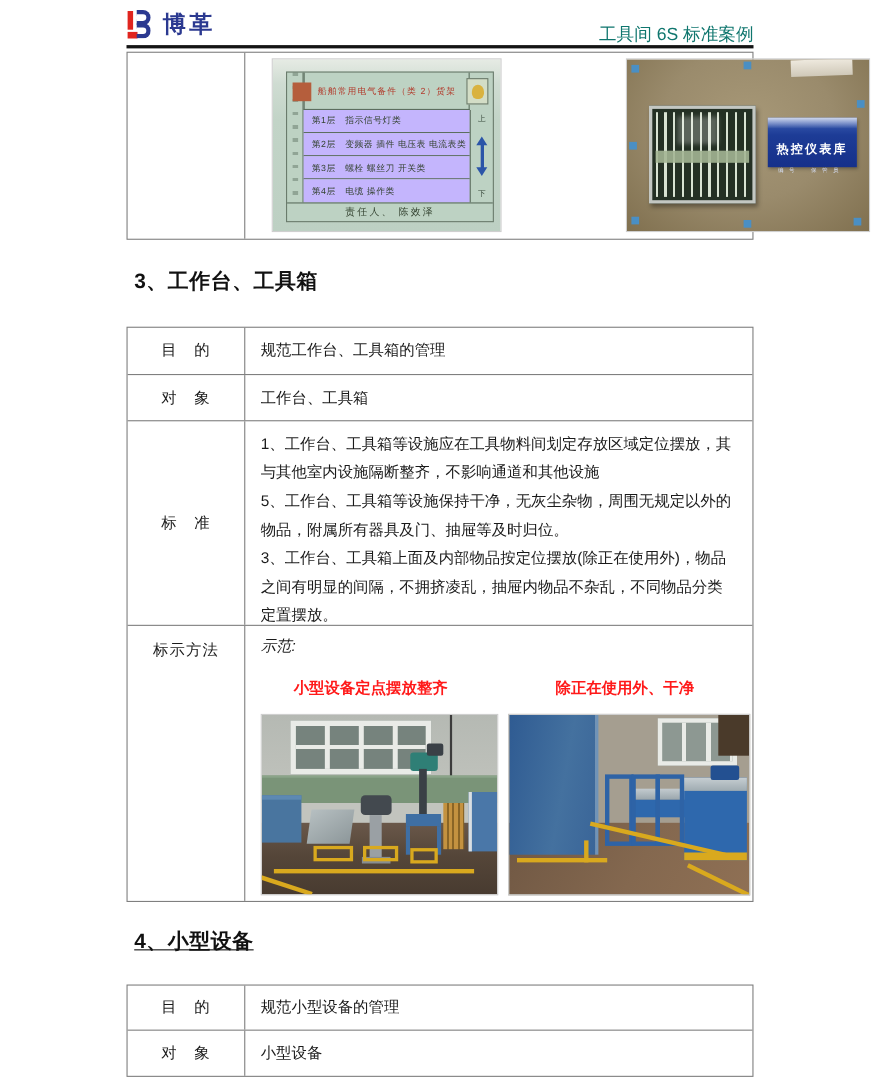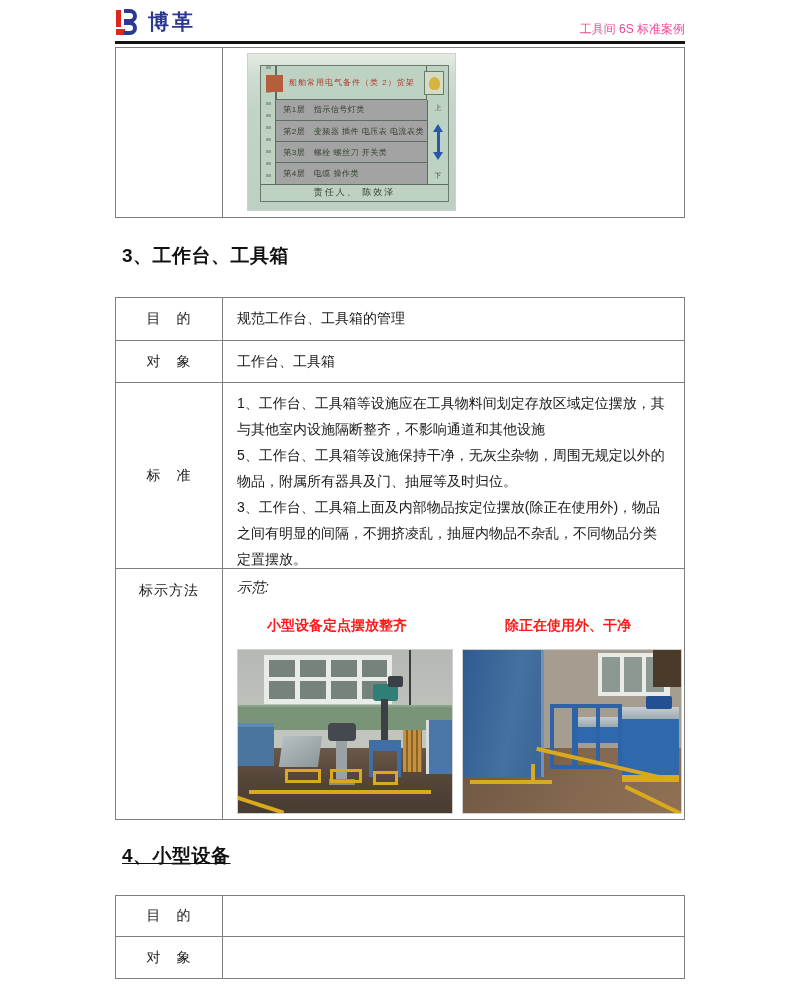--- a/index.html
+++ b/index.html
@@ -8,21 +8,21 @@
   .page { position:relative; width:800px; height:987px; background:#fff; overflow:hidden; }
 
   
   .logo { position:absolute; left:114px; top:8px; display:flex; align-items:center; gap:7px; }
   .logo-mark { position:relative; width:27px; height:27px; }
   .lm-stem { position:absolute; left:2px; top:1px; width:5px; height:17px; background:#e0251f; }
   .lm-foot { position:absolute; left:2px; bottom:1px; width:9px; height:6px; background:#e0251f; }
   .lm-bowl { position:absolute; left:10px; width:13px; height:14px; border:4px solid #2b3990; border-left:none; border-radius:0 10px 10px 0; }
   .lm-b1 { top:0; } .lm-b2 { top:12px; }
   .logo-text { font-size:21px; font-weight:bold; color:#2b3990; letter-spacing:3px; }
-  .doc-title { position:absolute; right:115px; top:21px; font-size:12px; color:#ec4899; }
+  .doc-title { position:absolute; right:115px; top:21px; font-size:16px; color:#0f766e; }
   .header-rule { position:absolute; left:115px; width:570px; top:41px; height:3px; background:#141414; }
 
   
   .tbl { position:absolute; left:115px; width:570px; border:1px solid #7f7f7f; background:#fff; }
   .trow { display:flex; border-bottom:1px solid #7f7f7f; }
   .trow:last-child { border-bottom:none; }
   .tlabel { flex:0 0 107px; border-right:1px solid #7f7f7f; display:flex; align-items:center; justify-content:center; font-size:14px; color:#1a1a1a; letter-spacing:1px; }
   .tlabel.top { align-items:flex-start; padding-top:13px; }
   .tcontent { flex:1; padding:0 14px; display:flex; align-items:center; font-size:14px; color:#1a1a1a; }
   .tcontent.block { display:block; padding-top:7px; line-height:26px; }
@@ -37,21 +37,21 @@
   .pA { background:linear-gradient(180deg,#e6ebe4 0%,#cfdcd2 14%,#c2d4c7 35%,#bdd0c3 100%);padding-left:40px; }
   .pA .sign { position:absolute; left:6%; top:7%; right:3%; bottom:5%; background:#bdd2c3; border:1px solid #6a7b6c; }
   .pA .titleband { position:absolute; left:8%; right:11%; top:0; height:25%; border-bottom:1px solid #5c6e5f; border-left:1px solid #5c6e5f; border-right:1px solid #5c6e5f; display:flex; align-items:center; justify-content:center; }
   .pA .titletext { font-size:8px; color:#b23b2c; letter-spacing:1px; white-space:nowrap; filter:blur(0.6px); }
   .pA .stamp { position:absolute; left:2.5%; top:7%; width:17px; height:17px; background:#b55e3c; }
   .pA .badge { position:absolute; right:2%; top:4%; width:20px; height:24px; border:1px solid #6a7b6c; background:#d3ddc6; }
   .pA .badge i { position:absolute; left:4px; top:5px; width:11px; height:13px; border-radius:50% 50% 40% 40%; background:#d9b23f; }
   .pA .leftstrip { position:absolute; left:0; top:0; width:8%; bottom:13%; border-right:1px solid #5c6e5f; background:repeating-linear-gradient(180deg, rgba(60,80,64,.35) 0 3px, transparent 3px 12px); background-position:center; background-size:5px 100%; background-repeat:no-repeat; }
   .pA .rightstrip { position:absolute; right:0; top:25%; width:11%; bottom:13%; border-left:1px solid #5c6e5f; display:flex; flex-direction:column; align-items:center; justify-content:space-between; padding:3px 0; font-size:7px; color:#37473a; }
   .pA .rows { position:absolute; left:8%; right:11%; top:25%; bottom:13%; display:flex; flex-direction:column; }
-  .pA .srow { flex:1; border-bottom:1px solid #5c6e5f; background:#a3a3a3; display:flex; align-items:center; padding-left:7px; font-size:8px; color:#32412f; letter-spacing:0.5px; filter:blur(0.6px); white-space:nowrap; overflow:hidden; }
+  .pA .srow { flex:1; border-bottom:1px solid #5c6e5f; background:#c4b5fd; display:flex; align-items:center; padding-left:7px; font-size:8px; color:#32412f; letter-spacing:0.5px; filter:blur(0.6px); white-space:nowrap; overflow:hidden; }
   .pA .srow:last-child { border-bottom:none; }
   .pA .footerband { position:absolute; left:0; right:0; bottom:0; height:13%; border-top:1px solid #5c6e5f; display:flex; align-items:center; justify-content:center; font-size:9px; color:#32412f; letter-spacing:2px; filter:blur(0.6px); }
   .arrow-v { position:relative; width:11px; height:36px; }
   .arrow-v .bar { position:absolute; left:4px; top:6px; width:3px; height:24px; background:#2b55a8; }
   .arrow-v::before { content:""; position:absolute; top:0; left:0; border-left:5.5px solid transparent; border-right:5.5px solid transparent; border-bottom:8px solid #2b55a8; }
   .arrow-v::after { content:""; position:absolute; bottom:0; left:0; border-left:5.5px solid transparent; border-right:5.5px solid transparent; border-top:8px solid #2b55a8; }
 
   
   .pB { background:radial-gradient(ellipse at 50% 38%, #a79877 0%, #9a8b6c 50%, #80704f 100%); }
   .pB .mark { position:absolute; width:7px; height:7px; background:#4a8fc4; }
@@ -151,20 +151,40 @@
               <span>上</span>
               <span class="arrow-v">
                   <span class="bar"></span>
                 </span>
               <span>下</span>
             </div>
             <div class="footerband">责任人、 陈效泽</div>
           </div>
         </div>
 
+        <div class="photo pB" style="left:346px; top:5px; width:222px; height:158px;">
+          <div class="mark" style="left:2%; top:3%;"></div>
+          <div class="mark" style="left:48%; top:1%;"></div>
+          <div class="mark" style="right:2%; top:24%;"></div>
+          <div class="mark" style="left:1%; top:48%;"></div>
+          <div class="mark" style="left:2%; bottom:4%;"></div>
+          <div class="mark" style="left:48%; bottom:2%;"></div>
+          <div class="mark" style="right:3%; bottom:3%;"></div>
+          <div class="tape"></div>
+          <div class="cabinet">
+            <div class="slats"></div>
+            <div class="midband"></div>
+            <div class="glare"></div>
+          </div>
+          <div class="bsign">
+            <div class="shine"></div>
+            <div class="t1">热控仪表库</div>
+            <div class="t2">编号　保管员</div>
+          </div>
+        </div>
 
       </div>
     </div>
   </div>
 
   <div class="section-heading" style="top:243px;">3、工作台、工具箱</div>
 
   <div class="tbl" style="top:297px; height:523px;">
     <div class="trow" style="height:43px;">
       <div class="tlabel">目　的</div>
@@ -236,19 +256,21 @@
 
       </div>
     </div>
   </div>
 
   <div class="section-heading" style="top:843px;text-decoration:underline;">4、小型设备</div>
 
   <div class="tbl" style="top:895px; height:84px;">
     <div class="trow" style="height:41px;">
       <div class="tlabel">目　的</div>
+      <div class="tcontent">规范小型设备的管理</div>
     </div>
     <div class="trow" style="height:41px;">
       <div class="tlabel">对　象</div>
+      <div class="tcontent">小型设备</div>
     </div>
   </div>
 
 </div>
 
 </body></html>

